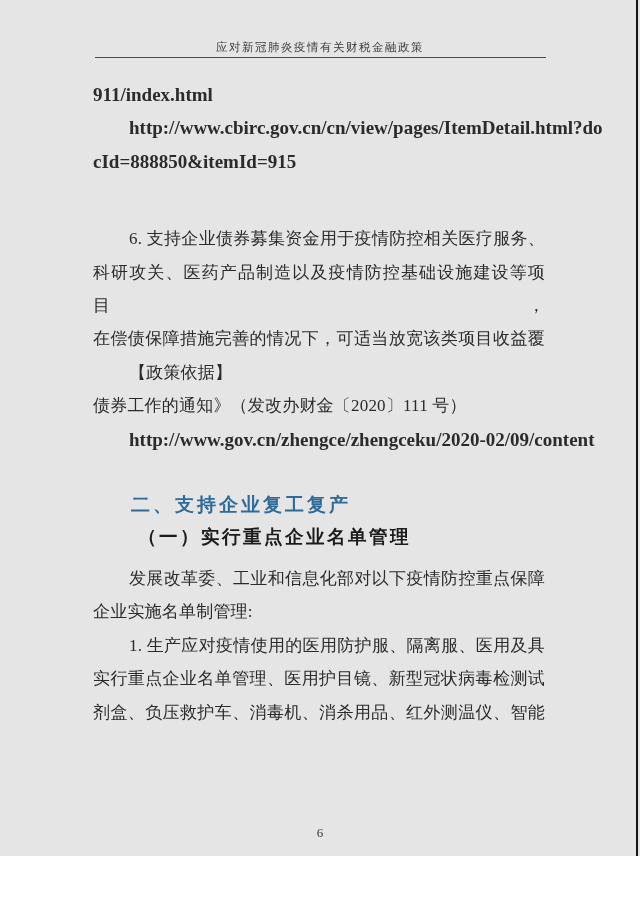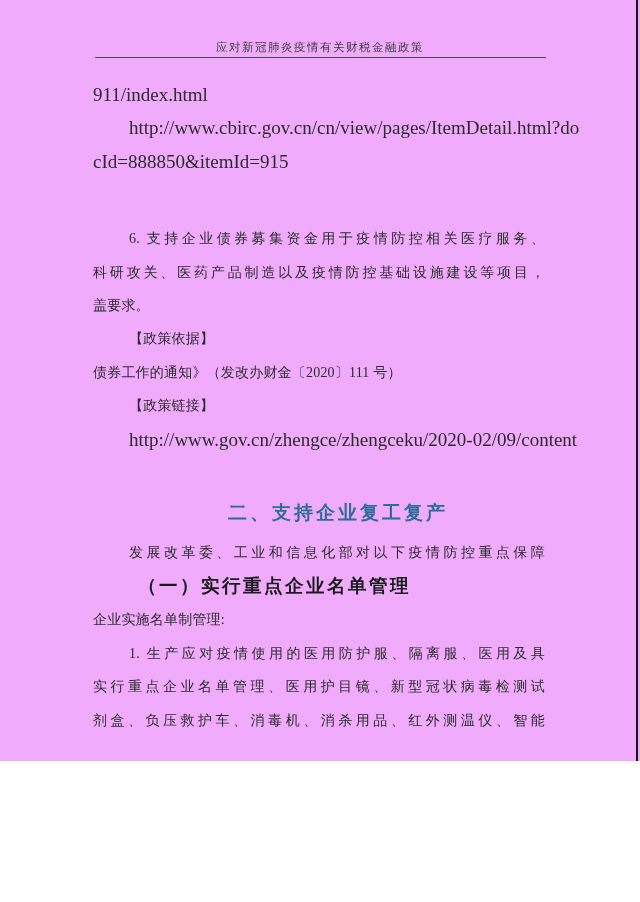--- a/index.html
+++ b/index.html
@@ -1,19 +1,19 @@
 <!DOCTYPE html>
 <html><head>
 <meta charset="utf-8">
 <style>
   html,body{margin:0;padding:0;background:#ffffff;}
   .page{
     position:relative;
-    width:640px;height:761px;
-    background:#f0abfc;
+    width:640px;height:856px;
+    background:#e5e5e5;
     overflow:hidden;
     font-family:"Liberation Serif","DejaVu Serif",serif;
     color:#2b2b2b;
   }
   
   .edge-line{
     position:absolute;top:0;bottom:0;right:2px;width:2px;
     background:#161616;
   }
   
@@ -26,32 +26,33 @@
   .hdr-rule{
     position:absolute;top:57px;left:95px;right:94px;
     border-top:1.5px solid #4a4a4a;height:0;
   }
   
   .content{
     position:absolute;left:93px;top:78px;width:452px;
   }
   .line{
     line-height:33.4px;
-    font-size:14px;
+    font-size:17px;
     letter-spacing:0.2px;
   }
   .url{
     font-size:19px;
     letter-spacing:0;
     white-space:nowrap;
+    font-weight:bold;
   }
   .indent{padding-left:36px;}
   .j{text-align:justify;text-align-last:justify;}
   .gap-big{margin-top:44px;}
-  .gap-h1{margin-top:40px;text-align:center;}
+  .gap-h1{margin-top:32px;}
   .gap-sm{margin-top:7px;}
   .h1{
     font-size:19px;font-weight:bold;color:#2e6b99;
     letter-spacing:3px;padding-left:38px;
     line-height:33.4px;
   }
   .h2{
     font-size:18.5px;font-weight:bold;color:#1b1b1b;
     letter-spacing:2.5px;padding-left:45px;
     line-height:33.4px;
@@ -71,32 +72,31 @@
   <div class="hdr-rule"></div>
   <div class="edge-line"></div>
 
   <div class="content">
     <div class="line url">911/index.html</div>
     <div class="line url indent">http://www.cbirc.gov.cn/cn/view/pages/ItemDetail.html?do</div>
     <div class="line url">cId=888850&amp;itemId=915</div>
 
     <div class="line j indent gap-big">6. 支持企业债券募集资金用于疫情防控相关医疗服务、</div>
     <div class="line j">科研攻关、医药产品制造以及疫情防控基础设施建设等项目，</div>
-    <div class="line">盖要求。</div>
+    <div class="line j">在偿债保障措施完善的情况下，可适当放宽该类项目收益覆</div>
 
     <div class="line indent">【政策依据】</div>
     <div class="line">债券工作的通知》（发改办财金〔2020〕111 号）</div>
 
-    <div class="line indent">【政策链接】</div>
     <div class="line url indent">http://www.gov.cn/zhengce/zhengceku/2020-02/09/content</div>
 
     <div class="line h1 gap-h1">二、支持企业复工复产</div>
+    <div class="line h2">（一）实行重点企业名单管理</div>
+
     <div class="line j indent gap-sm">发展改革委、工业和信息化部对以下疫情防控重点保障</div>
-
-    <div class="line h2">（一）实行重点企业名单管理</div>
     <div class="line">企业实施名单制管理:</div>
     <div class="line j indent">1. 生产应对疫情使用的医用防护服、隔离服、医用及具</div>
     <div class="line j">实行重点企业名单管理、医用护目镜、新型冠状病毒检测试</div>
     <div class="line j">剂盒、负压救护车、消毒机、消杀用品、红外测温仪、智能</div>
   </div>
 
   <div class="footer">6</div>
 
 </div>
 

